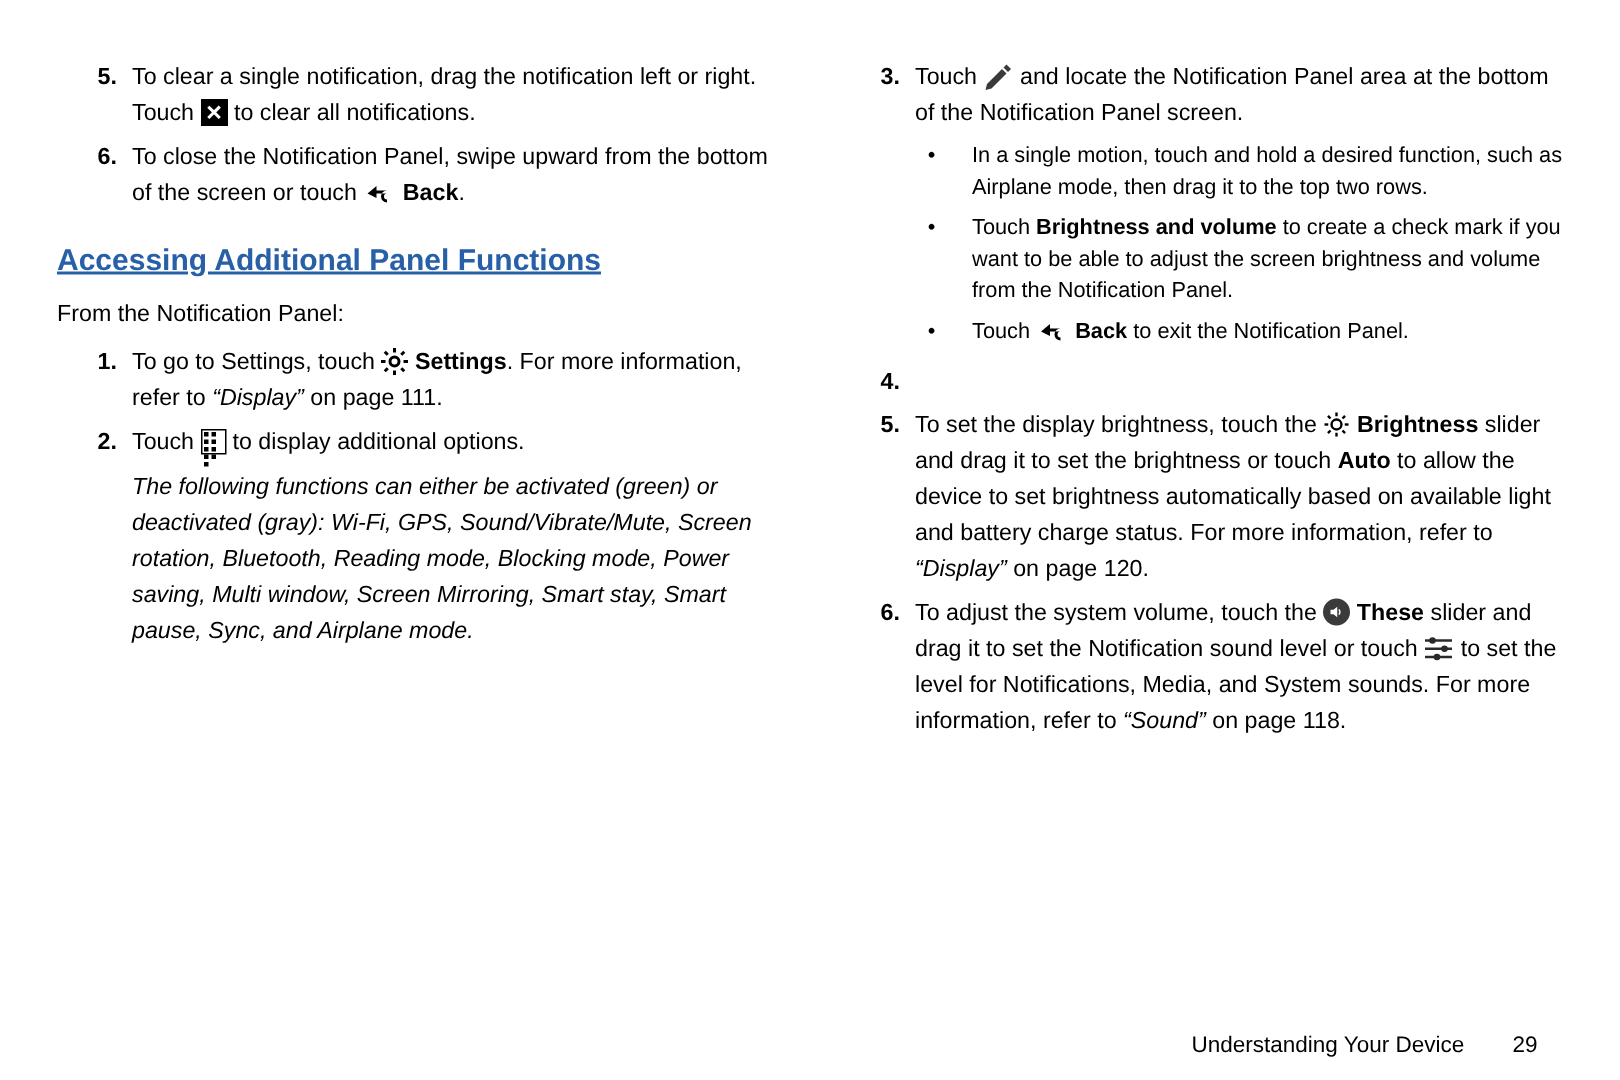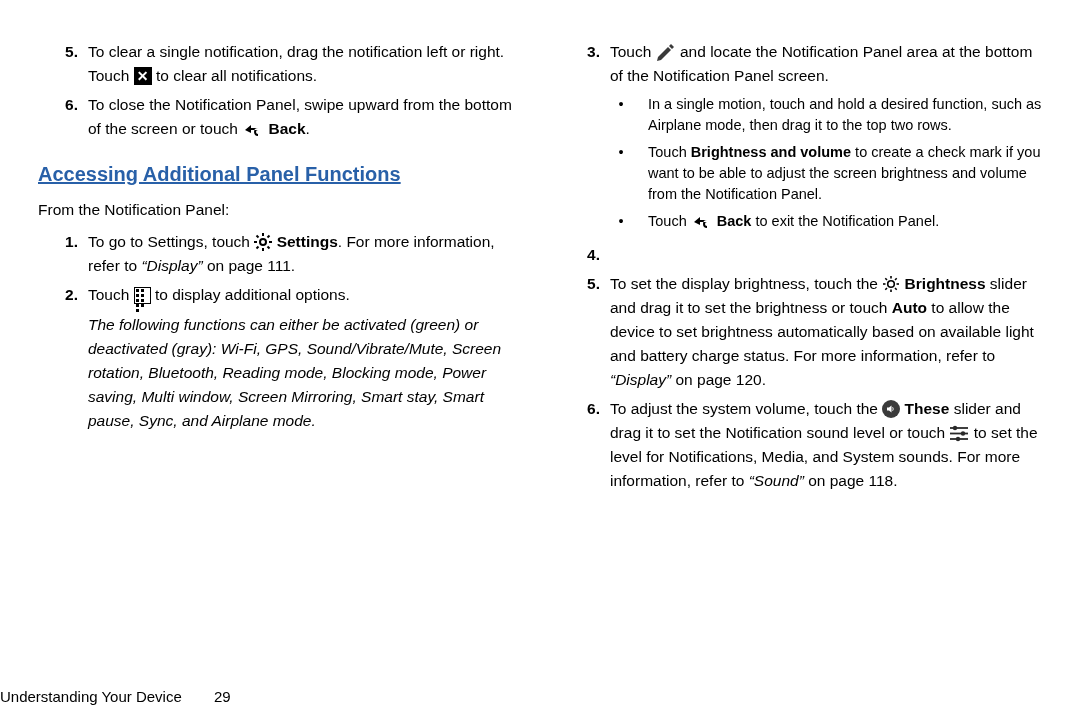--- a/index.html
+++ b/index.html
@@ -65,21 +65,21 @@
   .bullet {
     width: 22px;
     flex-shrink: 0;
     text-align: center;
   }
   .subbody {
     flex: 1;
     margin-left: 16px;
   }
   .footer {
-    text-align: left;
+    text-align: right;
     padding: 8px 55px 0 0;
     font-size: 15px;
   }
   .pgnum {
     margin-left: 28px;
   }
   
   .icon {
     display: inline-block;
     vertical-align: middle;

